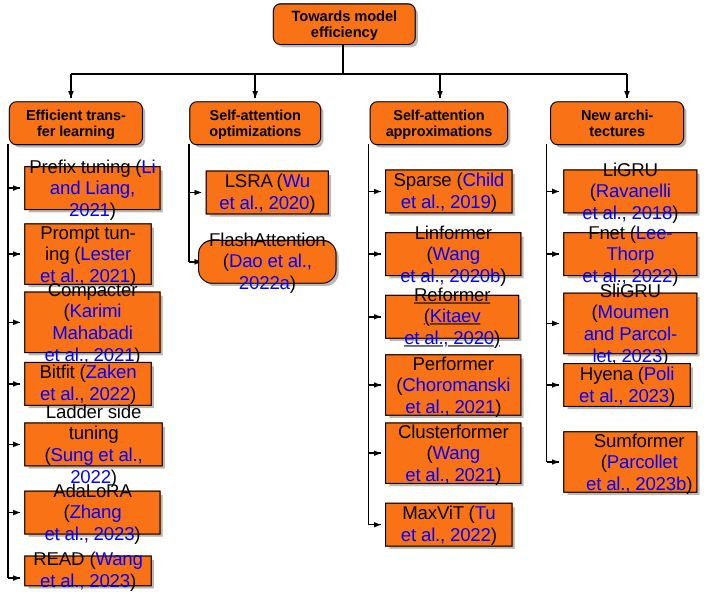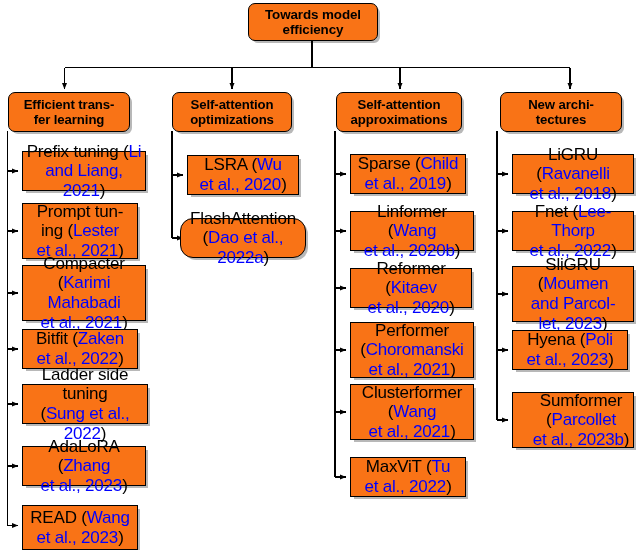--- a/index.html
+++ b/index.html
@@ -147,38 +147,38 @@
   </div>
   <div class="node leaf" style="left:22px; top:329px; width:116px; height:40px;">
     <span class="txt">Bitfit <span class="paren">(</span><span class="cite">Zaken<br>et al., 2022</span><span class="paren">)</span></span>
   </div>
   <div class="node leaf" style="left:22px; top:384px; width:126px; height:40px;justify-content:center;">
     <span class="txt">Ladder side tuning<br><span class="paren">(</span><span class="cite">Sung et al., 2022</span><span class="paren">)</span></span>
   </div>
   <div class="node leaf" style="left:22px; top:446px; width:124px; height:40px;">
     <span class="txt">AdaLoRA <span class="paren">(</span><span class="cite">Zhang<br>et al., 2023</span><span class="paren">)</span></span>
   </div>
-  <div class="node leaf" style="left:22px; top:505px; width:116px; height:45px;">
+  <div class="node leaf" style="left:22px; top:505px; width:116px; height:28px;">
     <span class="txt">READ <span class="paren">(</span><span class="cite">Wang<br>et al., 2023</span><span class="paren">)</span></span>
   </div>
 
   <div class="node leaf" style="left:187px; top:155px; width:112px; height:40px;">
     <span class="txt">LSRA <span class="paren">(</span><span class="cite">Wu<br>et al., 2020</span><span class="paren">)</span></span>
   </div>
   <div class="node leaf" style="left:180px; top:218px; width:126px; height:40px;border-radius:13px;">
     <span class="txt">FlashAttention<br><span class="paren">(</span><span class="cite">Dao et al., 2022a</span><span class="paren">)</span></span>
   </div>
 
   <div class="node leaf" style="left:350px; top:154px; width:116px; height:40px;">
     <span class="txt">Sparse <span class="paren">(</span><span class="cite">Child<br>et al., 2019</span><span class="paren">)</span></span>
   </div>
   <div class="node leaf" style="left:350px; top:211px; width:124px; height:40px;">
     <span class="txt">Linformer <span class="paren">(</span><span class="cite">Wang<br>et al., 2020b</span><span class="paren">)</span></span>
   </div>
-  <div class="node leaf" style="left:350px; top:268px; width:122px; height:40px;">
+  <div class="node leaf" style="left:350px; top:268px; width:122px; height:40px;text-decoration:underline;">
     <span class="txt">Reformer <span class="paren">(</span><span class="cite">Kitaev<br>et al., 2020</span><span class="paren">)</span></span>
   </div>
   <div class="node leaf" style="left:350px; top:322px; width:124px; height:56px;">
     <span class="txt">Performer<br><span class="paren">(</span><span class="cite">Choromanski<br>et al., 2021</span><span class="paren">)</span></span>
   </div>
   <div class="node leaf" style="left:350px; top:384px; width:124px; height:56px;">
     <span class="txt">Clusterformer<br><span class="paren">(</span><span class="cite">Wang<br>et al., 2021</span><span class="paren">)</span></span>
   </div>
   <div class="node leaf" style="left:350px; top:457px; width:116px; height:40px;">
     <span class="txt">MaxViT <span class="paren">(</span><span class="cite">Tu<br>et al., 2022</span><span class="paren">)</span></span>

